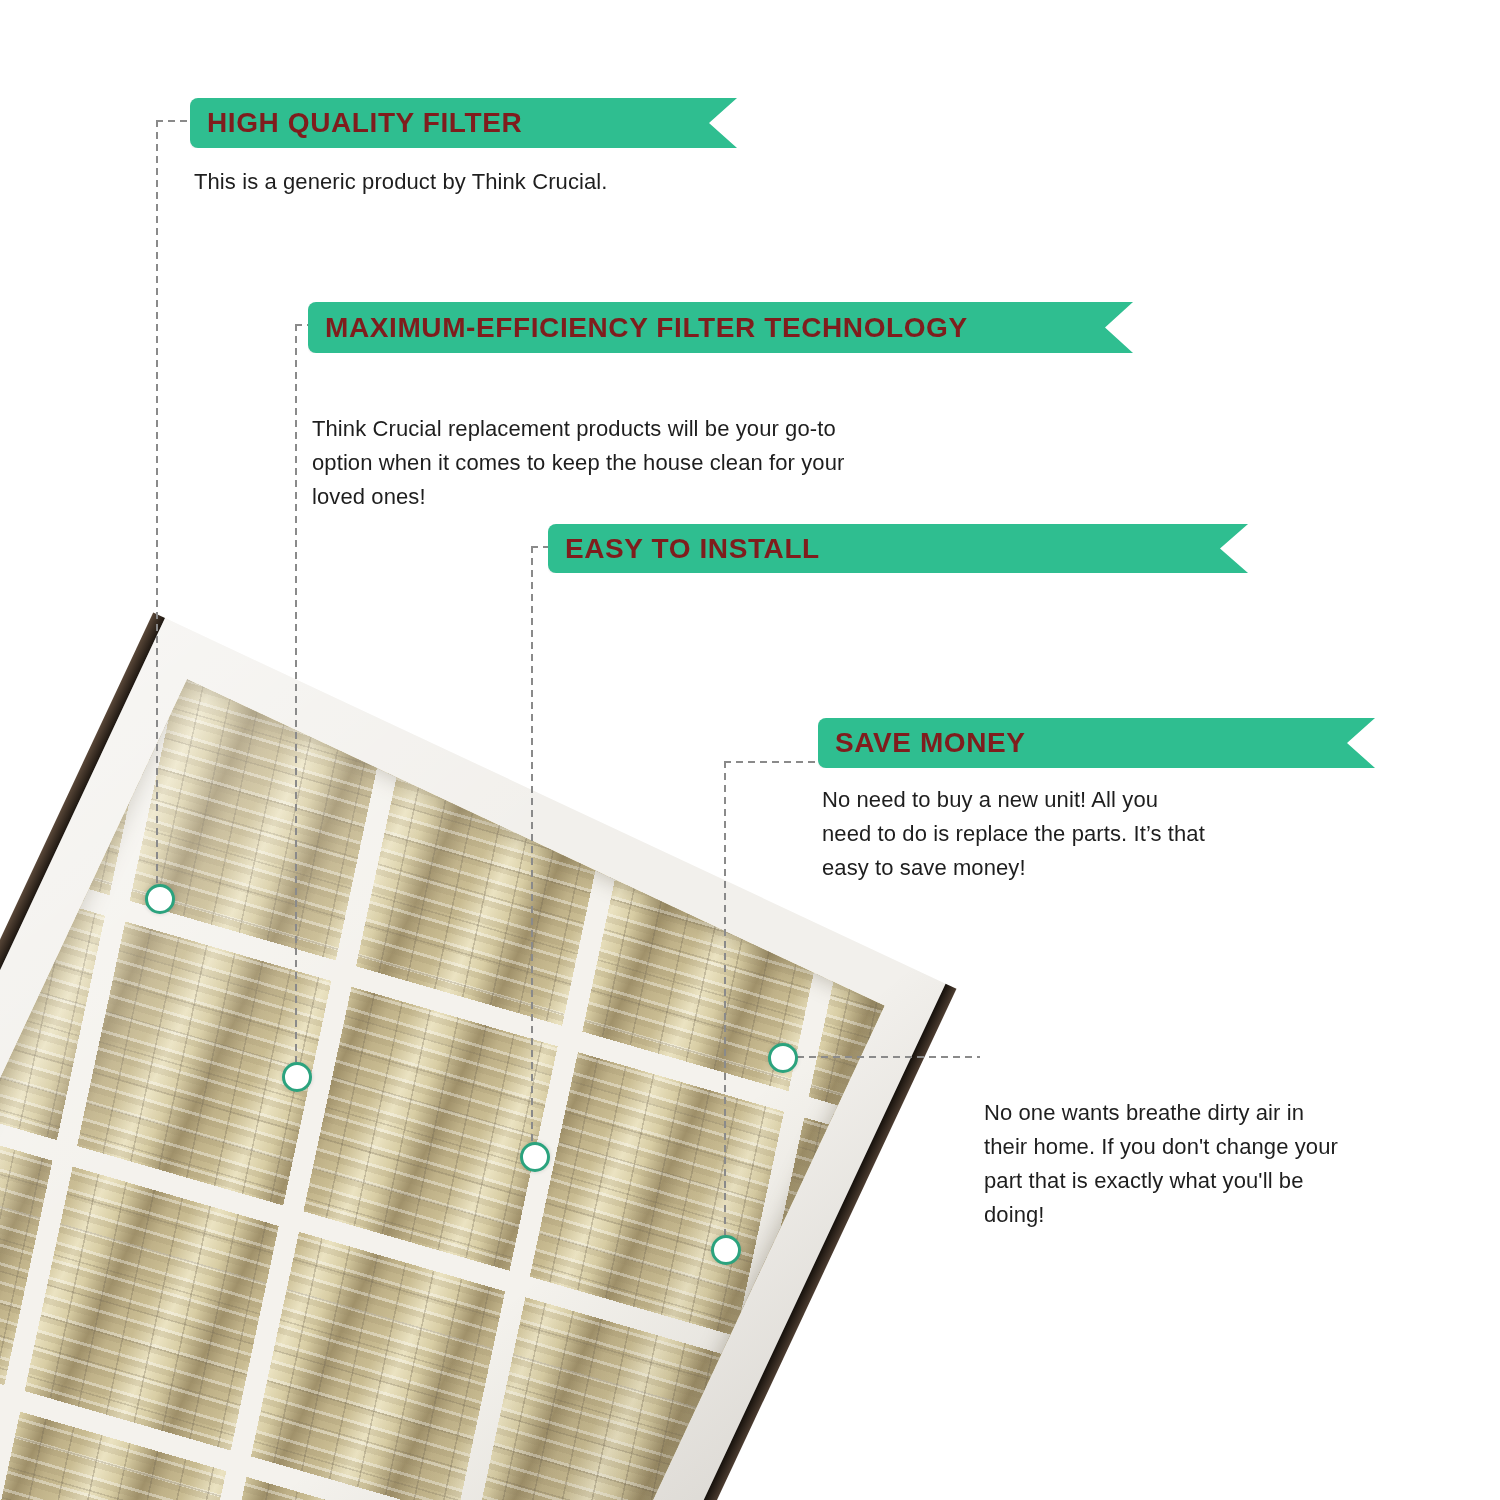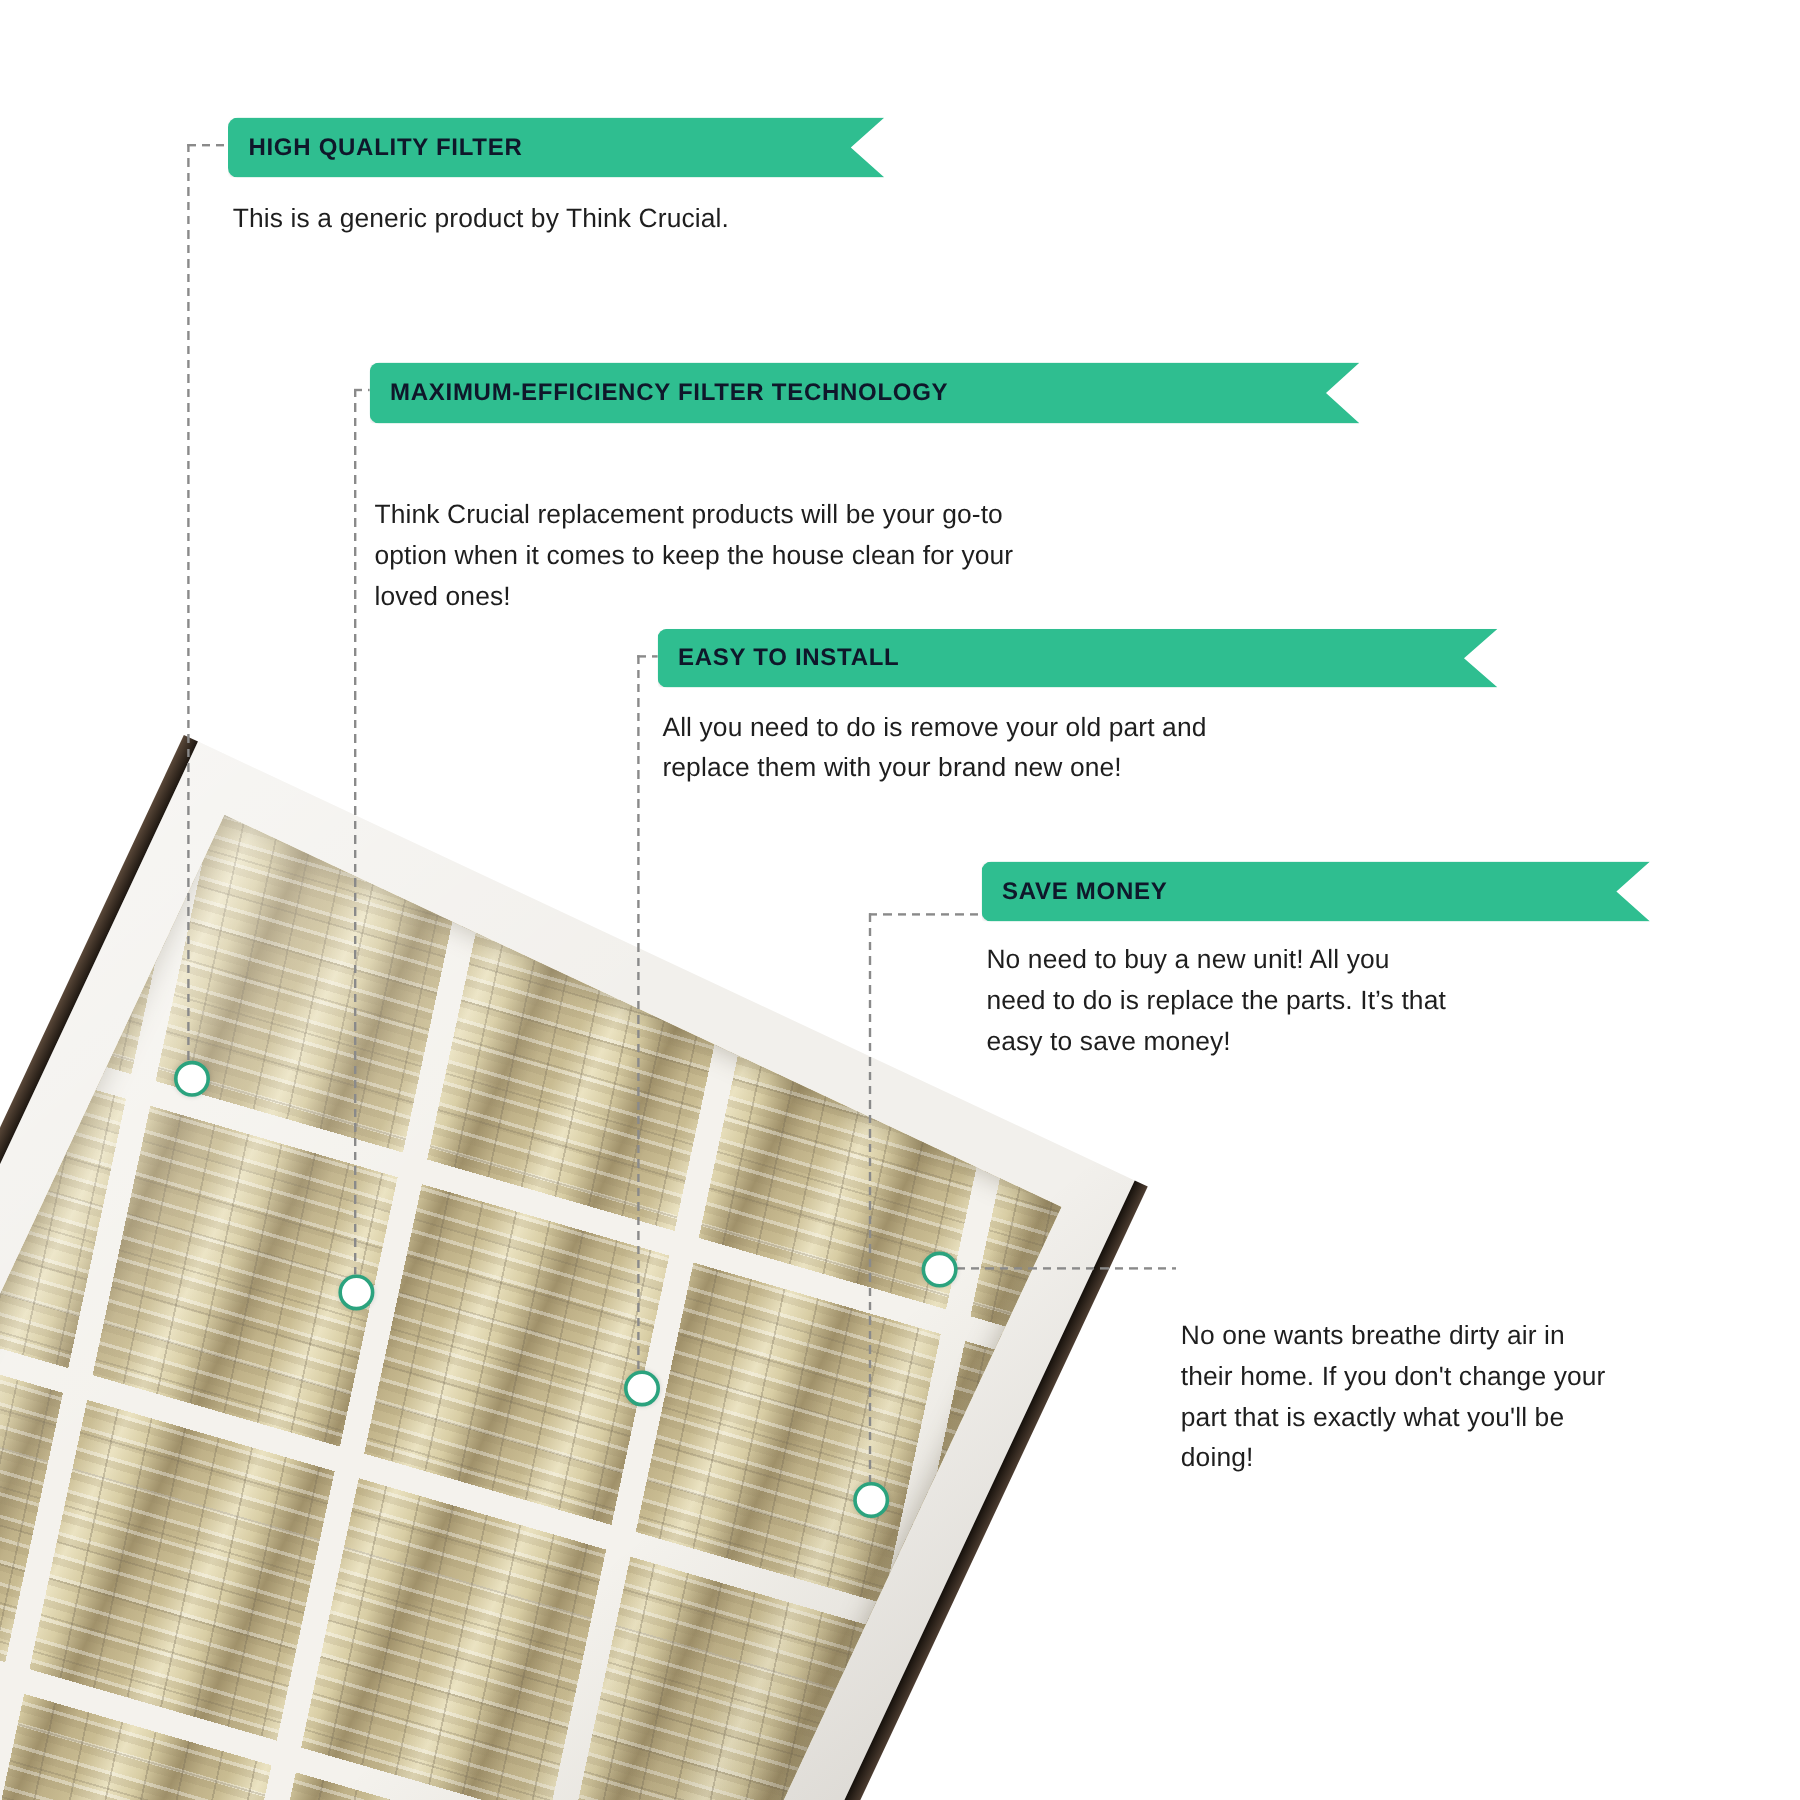--- a/index.html
+++ b/index.html
@@ -57,21 +57,21 @@
   
   .callout{position:absolute;z-index:10;}
   .ribbon{
     position:absolute;left:0;top:0;height:50px;
     background:#2fbe90;border-radius:8px 0 0 8px;
     clip-path:polygon(0 0,100% 0,calc(100% - 28px) 50%,100% 100%,0 100%);
     display:flex;align-items:center;
     box-shadow:0 1px 2px rgba(0,0,0,0.10);
   }
   .ribbon-title{
-    color:#0f172a;font-weight:bold;font-size:20px;letter-spacing:0.6px;
+    color:#7f1d1d;font-weight:bold;font-size:28px;letter-spacing:0.6px;
     padding-left:17px;padding-right:44px;white-space:nowrap;
   }
   .callout-desc{
     position:absolute;color:#1e1e1e;font-size:22px;line-height:34px;
     white-space:pre-line;letter-spacing:0.1px;
   }
 </style>
 </head>
 <body>
 
@@ -114,22 +114,20 @@
   </div>
   <div class="callout-desc" style="left:4px;top:78px;width:760px;margin-top:32px;">Think Crucial replacement products will be your go-to
 option when it comes to keep the house clean for your
 loved ones!</div>
 </div>
 
 <div class="callout" style="left:548px;top:524px;width:705px;height:140px;">
   <div class="ribbon" style="width:700px;height:49px;">
     <span class="ribbon-title">EASY TO INSTALL</span>
   </div>
-  <div class="callout-desc" style="left:4px;top:65px;width:700px;">All you need to do is remove your old part and
-replace them with your brand new one!</div>
 </div>
 
 <div class="callout" style="left:818px;top:718px;width:560px;height:170px;">
   <div class="ribbon" style="width:557px;">
     <span class="ribbon-title">SAVE MONEY</span>
   </div>
   <div class="callout-desc" style="left:4px;top:65px;width:600px;">No need to buy a new unit! All you
 need to do is replace the parts. It’s that
 easy to save money!</div>
 </div>

